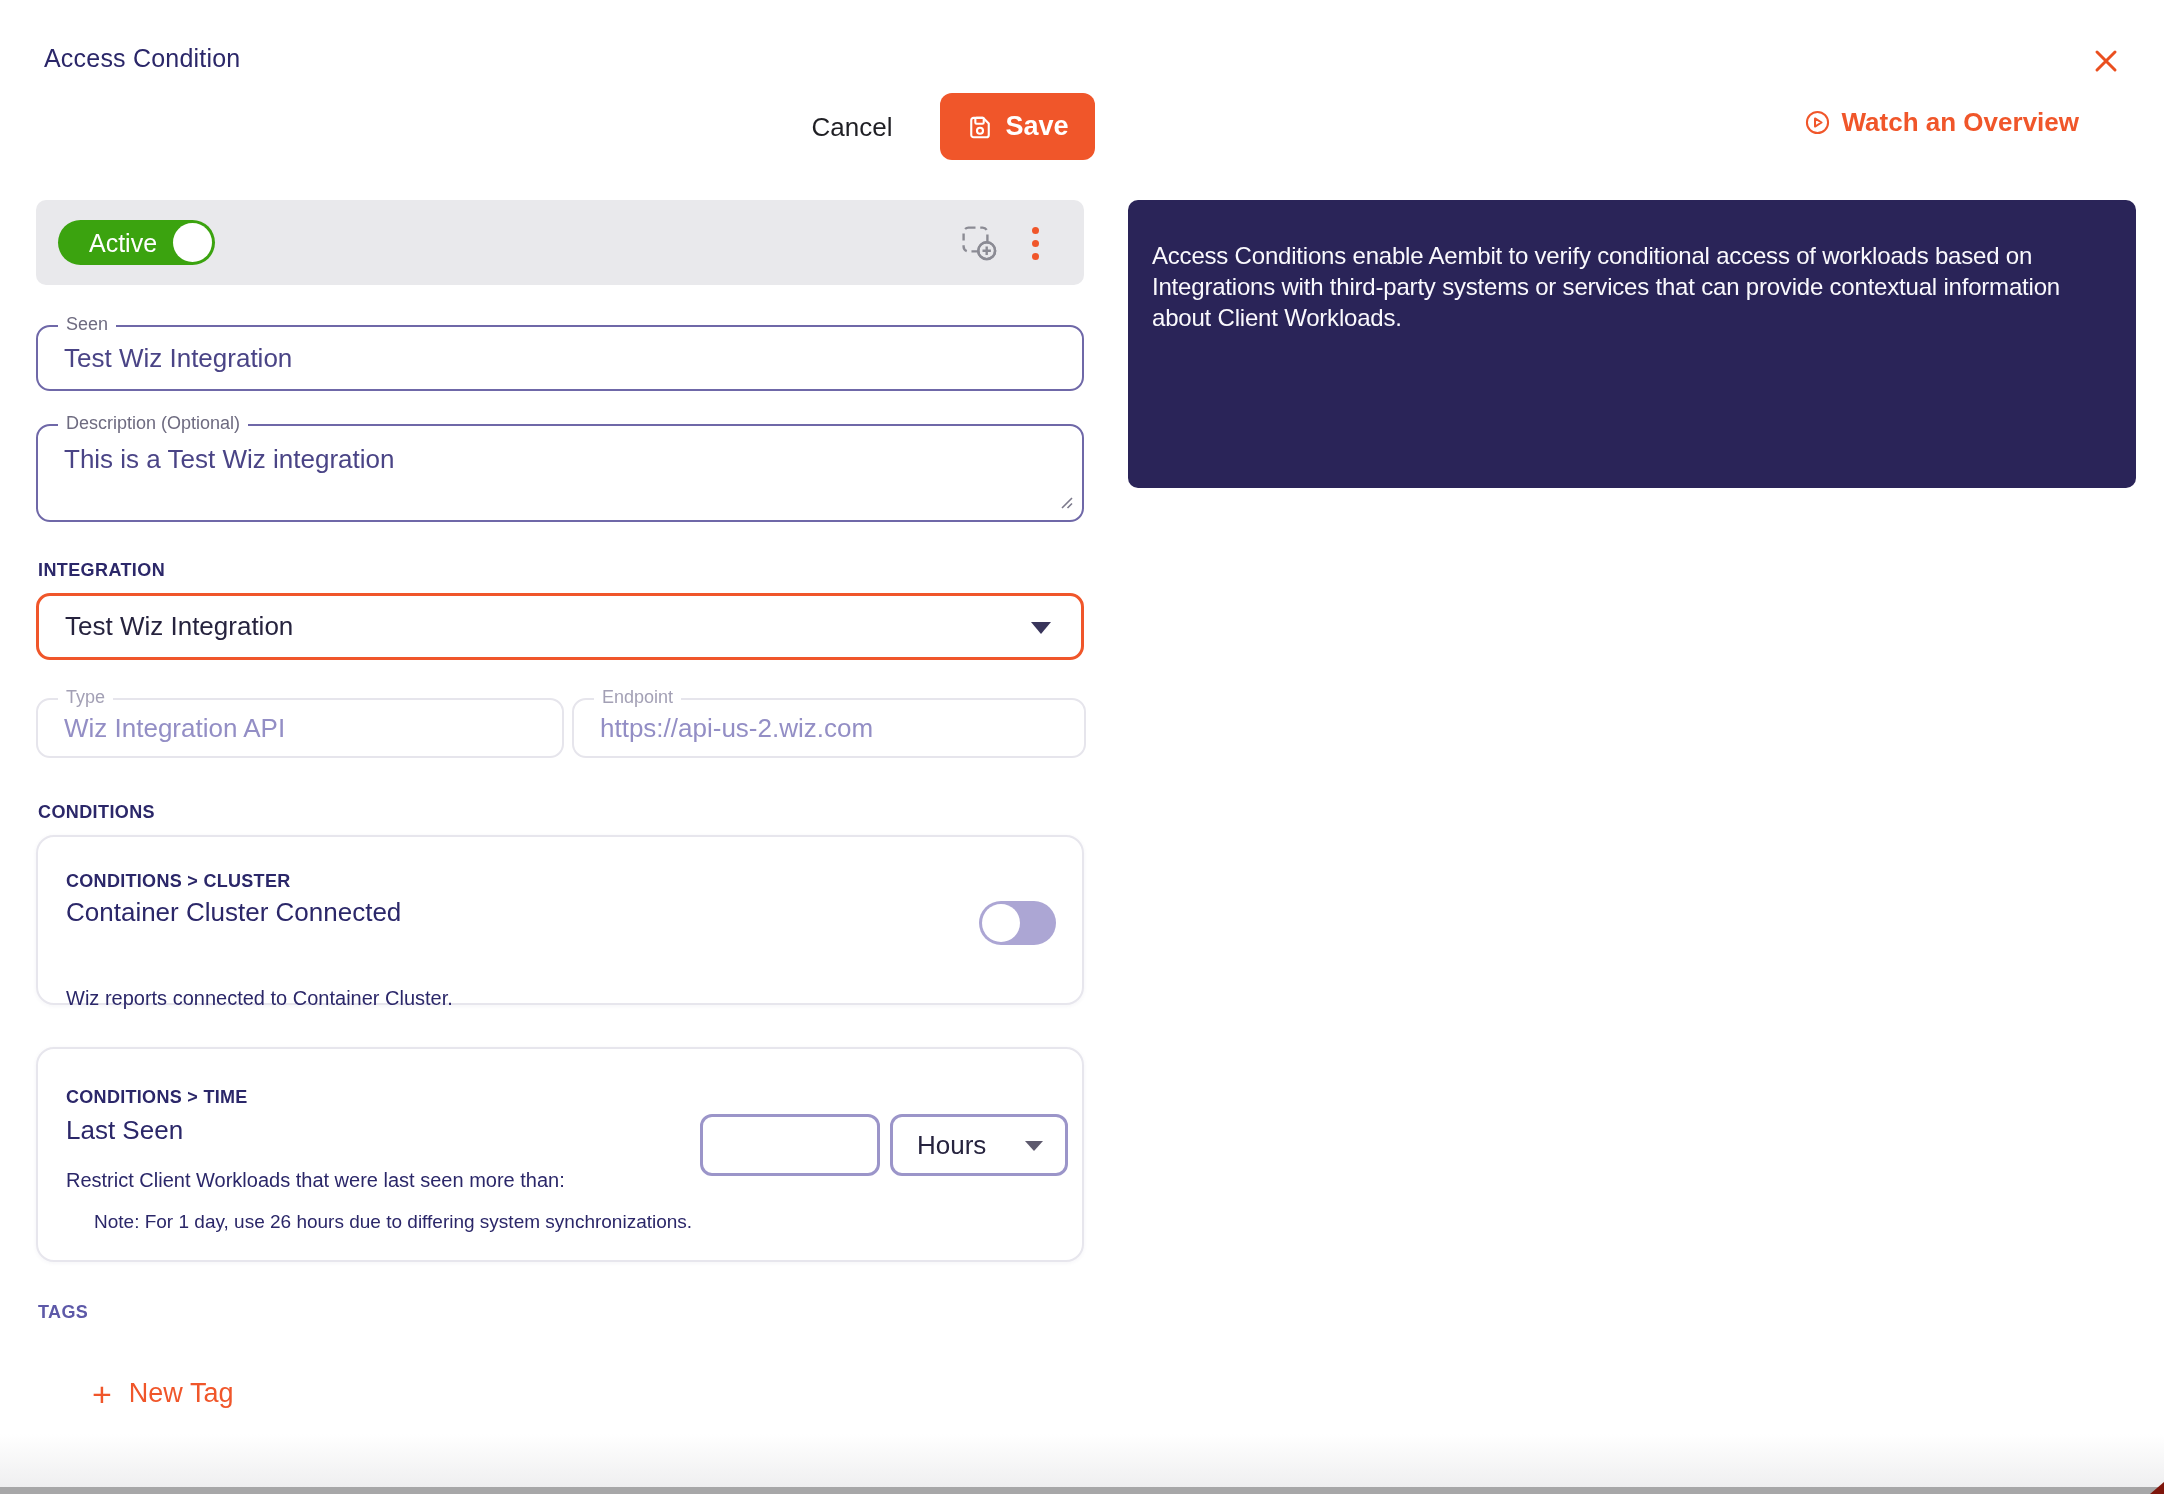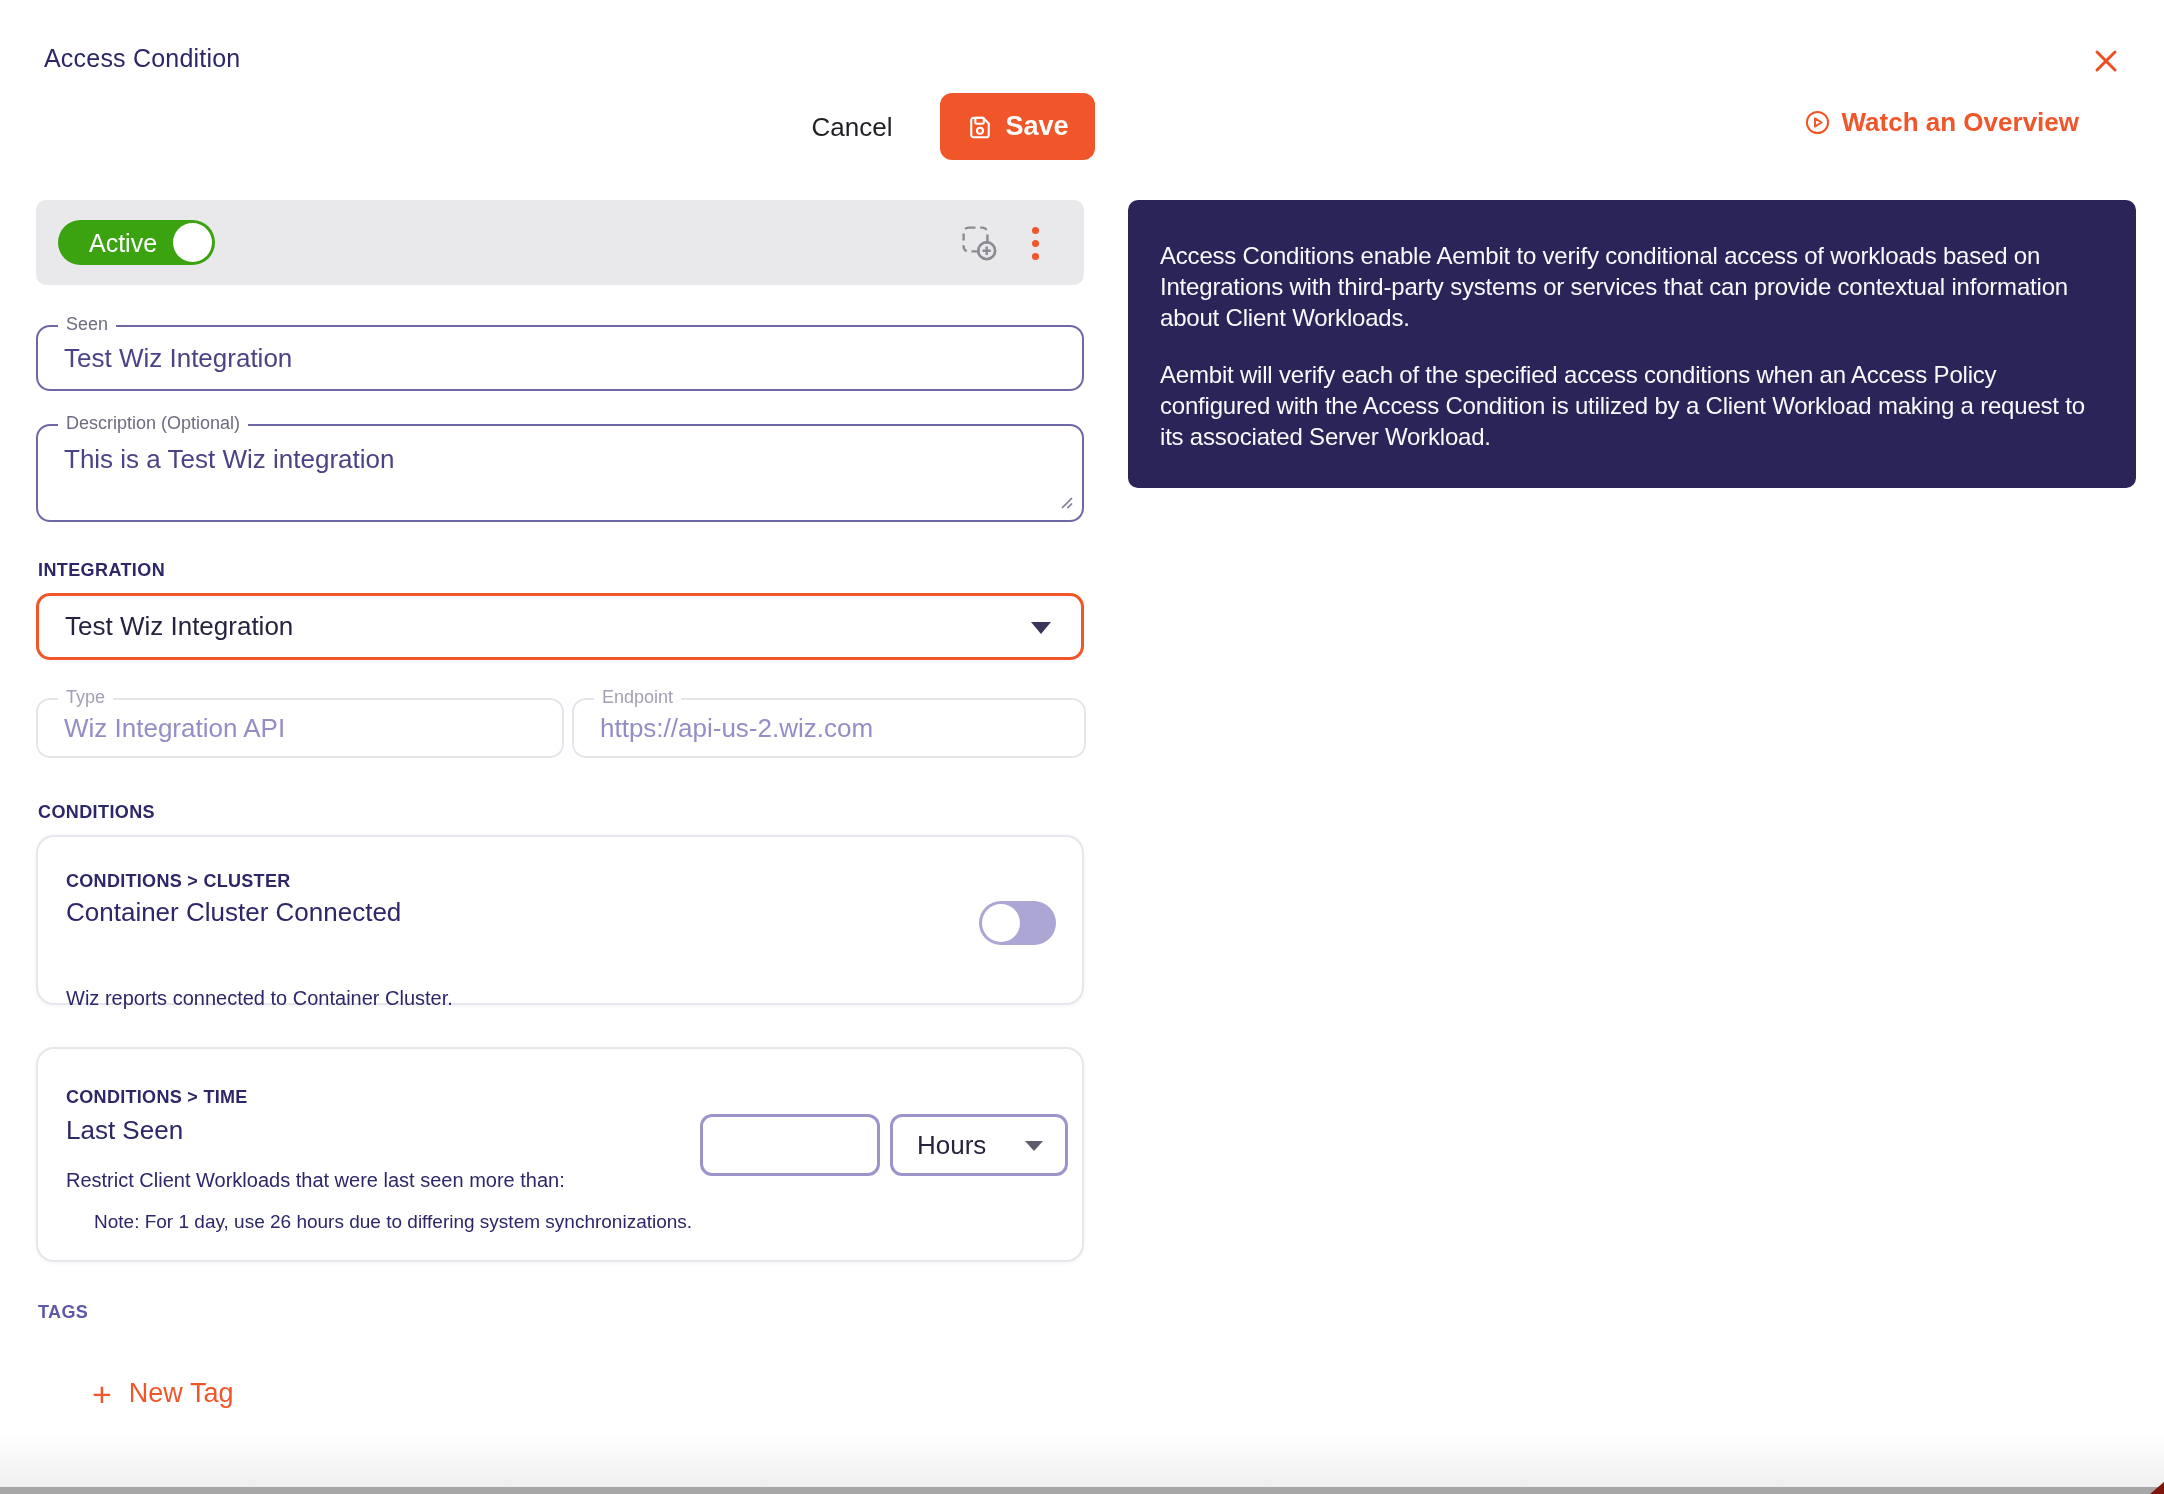--- a/index.html
+++ b/index.html
@@ -101,21 +101,21 @@
     border-top:10px solid #5E5A6E; }
 
   
   #new-tag-btn { left:92px; top:1378px; display:flex; align-items:center; gap:17px;
     background:none; border:none; color:#F0562A; font-family:inherit; font-size:27px;
     font-weight:500; cursor:pointer; }
   #new-tag-btn .plus { font-size:34px; font-weight:400; line-height:30px; }
 
   
   #info-panel { left:1128px; top:200px; width:1008px; height:288px; background:#2A2458;
-    border-radius:10px; padding:40px 32px; color:#FAF9FD; font-size:24px; line-height:31px;
+    border-radius:10px; padding:40px 24px; color:#FAF9FD; font-size:24px; line-height:31px;
     letter-spacing:-.2px; }
   #info-panel p + p { margin-top:26px; }
 
   
   #bottom-fade { left:0; top:1434px; width:2164px; height:53px;
     background:linear-gradient(#ffffff, #EFEFF0); }
   #bottom-bar { left:0; top:1487px; width:2164px; height:7px; background:#A7A7A8; }
   #corner-wedge { right:0; top:1482px; width:14px; height:12px; background:#7E150B;
     clip-path:polygon(100% 0, 100% 100%, 0 100%); }
 </style>
@@ -230,18 +230,17 @@
 
 <div class="section-label" id="label-tags">TAGS</div>
 
 <button class="abs" id="new-tag-btn">
   <span class="plus">+</span>
   <span>New Tag</span>
 </button>
 
 <div class="abs" id="info-panel">
   <p>Access Conditions enable Aembit to verify conditional access of workloads based on Integrations with third-party systems or services that can provide contextual information about Client Workloads.</p>
-  <p>Aembit will verify each of the specified access conditions when an Access Policy configured with the Access Condition is utilized by a Client Workload making a request to its associated Server Workload.</p>
 </div>
 
 <div class="abs" id="bottom-fade"></div>
 <div class="abs" id="bottom-bar"></div>
 <div class="abs" id="corner-wedge"></div>
 
 </body></html>

